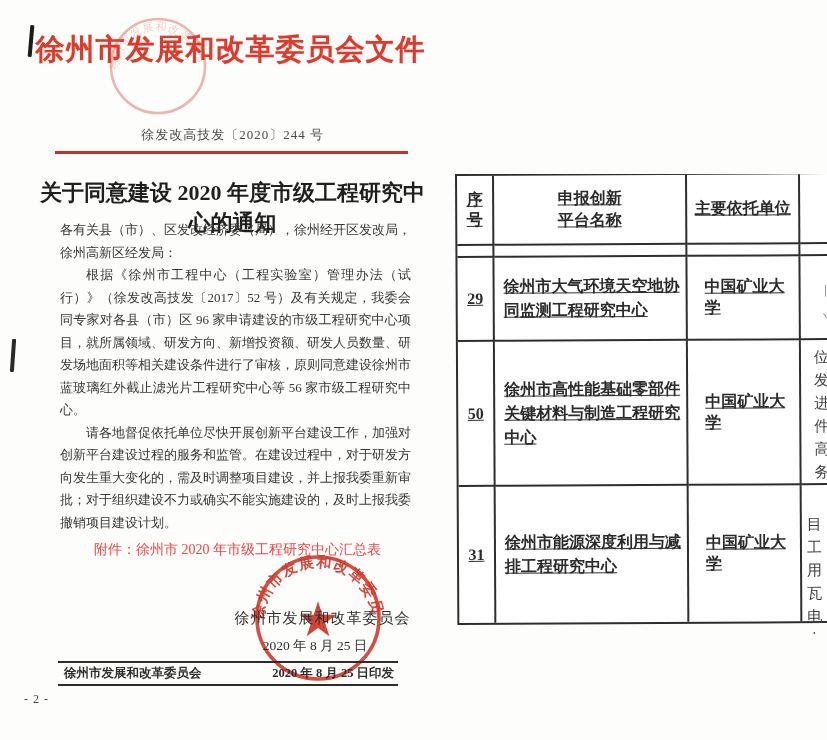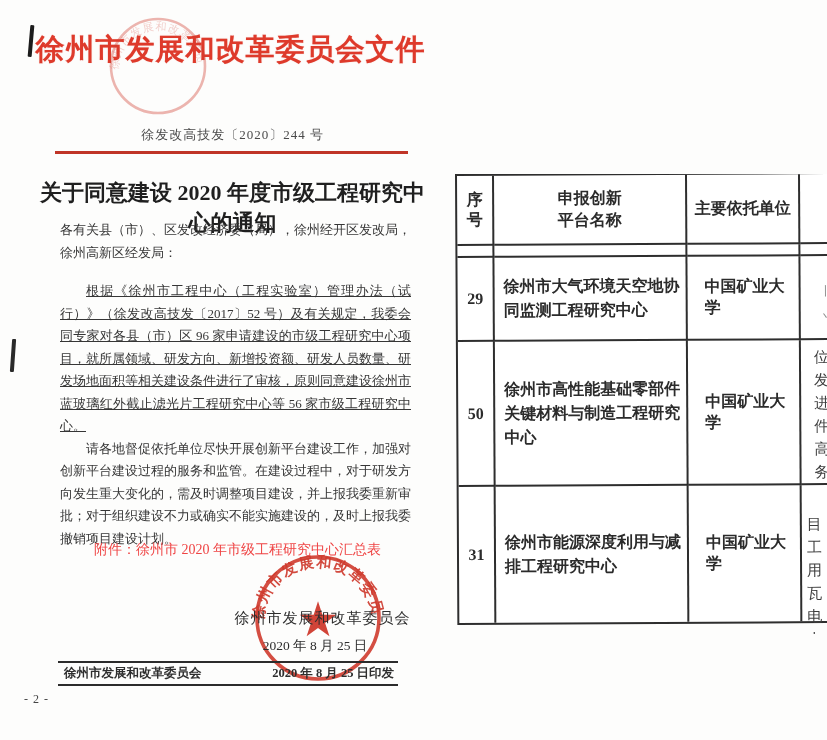--- a/index.html
+++ b/index.html
@@ -21,36 +21,36 @@
   .doc-number{position:absolute;left:30px;top:126px;width:405px;text-align:center;font-size:13px;color:#4a4a4a;letter-spacing:1px;}
   .red-rule{position:absolute;left:55px;top:151px;width:353px;height:2.5px;background:#c03527;}
   .doc-title{position:absolute;left:35px;top:178px;width:395px;text-align:center;font-size:22px;font-weight:bold;color:#1f1f1f;}
 
   .doc-body{
     position:absolute;left:60px;top:219px;width:351px;
     font-size:13px;line-height:22.5px;text-align:justify;color:#363636;
   }
   .doc-body p{margin:0;}
   .doc-body p.indent{text-indent:2em;}
-  .doc-body p.p1{margin-top:16px;text-decoration:underline;}
+  .doc-body p.p1{margin-top:0;}
 
   .attachment{position:absolute;left:94px;top:541px;font-size:14px;color:#ef4444;}
 
   .seal-bottom{position:absolute;left:248px;top:548px;width:140px;height:140px;}
   .signer-org{position:absolute;left:230px;top:609px;width:185px;text-align:center;font-size:15px;color:#2e2e2e;letter-spacing:1px;}
   .sign-date{position:absolute;left:245px;top:637px;width:140px;text-align:center;font-size:13.5px;color:#2e2e2e;}
 
   .footer-rule{position:absolute;left:58px;width:340px;background:#2c2c2c;}
   .fr1{top:661px;height:2px;}
   .fr2{top:684px;height:1.5px;}
   .footer-row{position:absolute;left:64px;top:665px;width:330px;display:flex;justify-content:space-between;font-size:12.5px;font-weight:bold;color:#2e2e2e;}
   .page-number{position:absolute;left:24px;top:692px;font-size:12px;color:#444;letter-spacing:1px;}
 
   
-  .table-clip{position:absolute;left:455px;top:174px;width:372px;height:460px;overflow:hidden;}
+  .table-clip{position:absolute;left:455px;top:174px;width:372px;height:460px;overflow:hidden;text-decoration:underline;}
   .tbl{
     display:grid;width:432px;
     grid-template-columns:37px 193px 113px 89px;
     grid-template-rows:70px 12px 84px 145px 136px;
     border:2.5px solid #2e2e2e;background:#fff;
     transform:rotate(-0.3deg);transform-origin:top left;
     font-family:"Liberation Serif","DejaVu Serif",serif;color:#2b2b2b;
   }
   .cell{border-right:2px solid #2e2e2e;border-bottom:2px solid #2e2e2e;position:relative;}
   .cell.last-col{border-right:none;}

